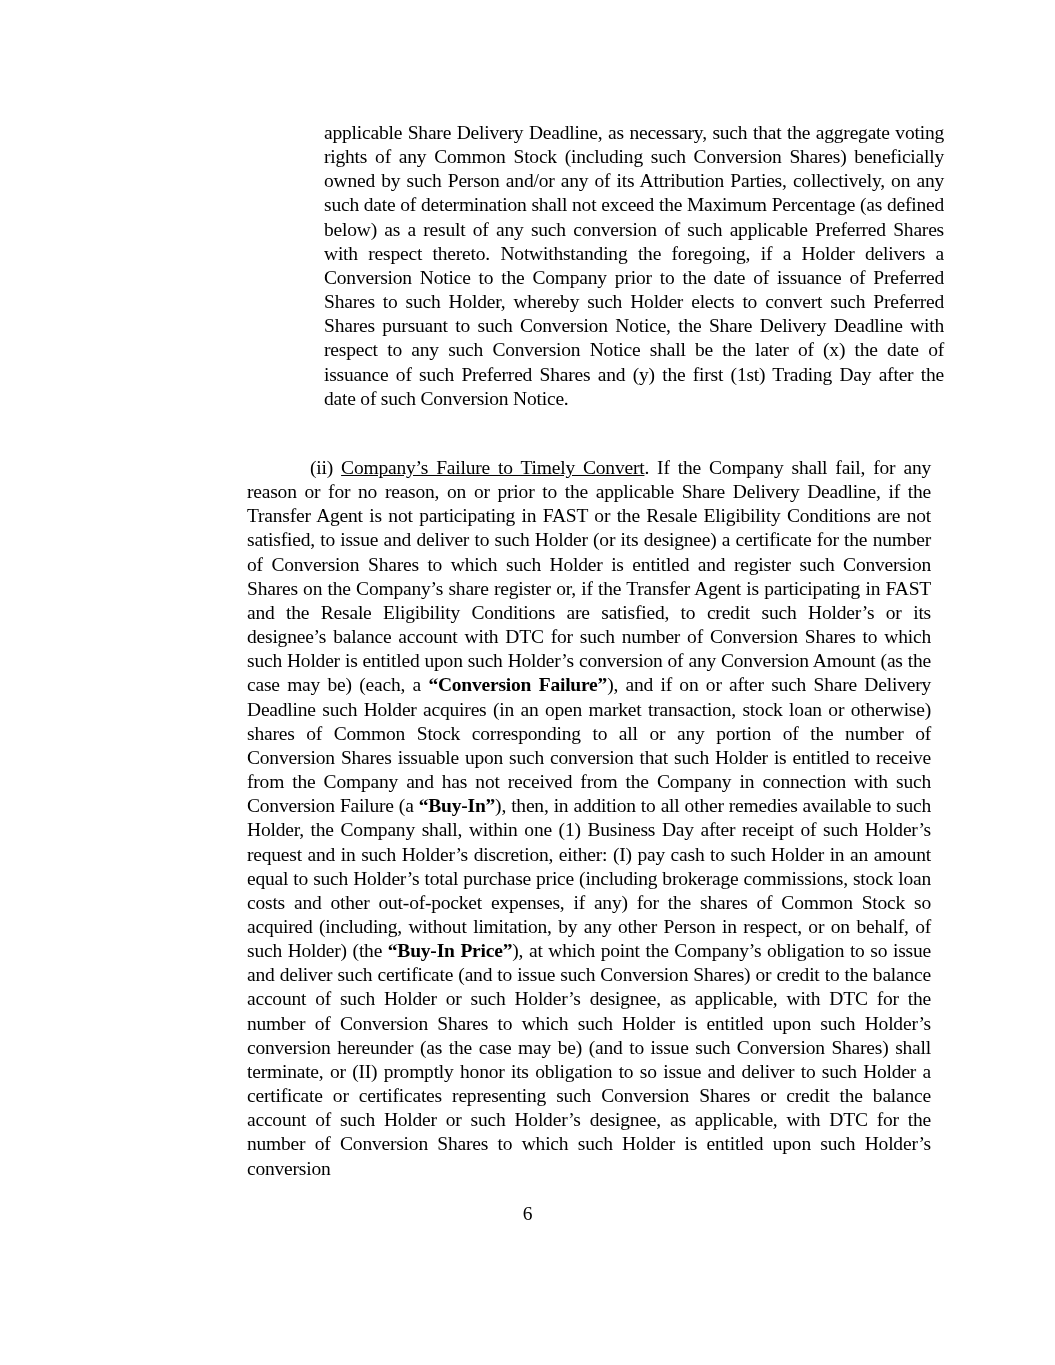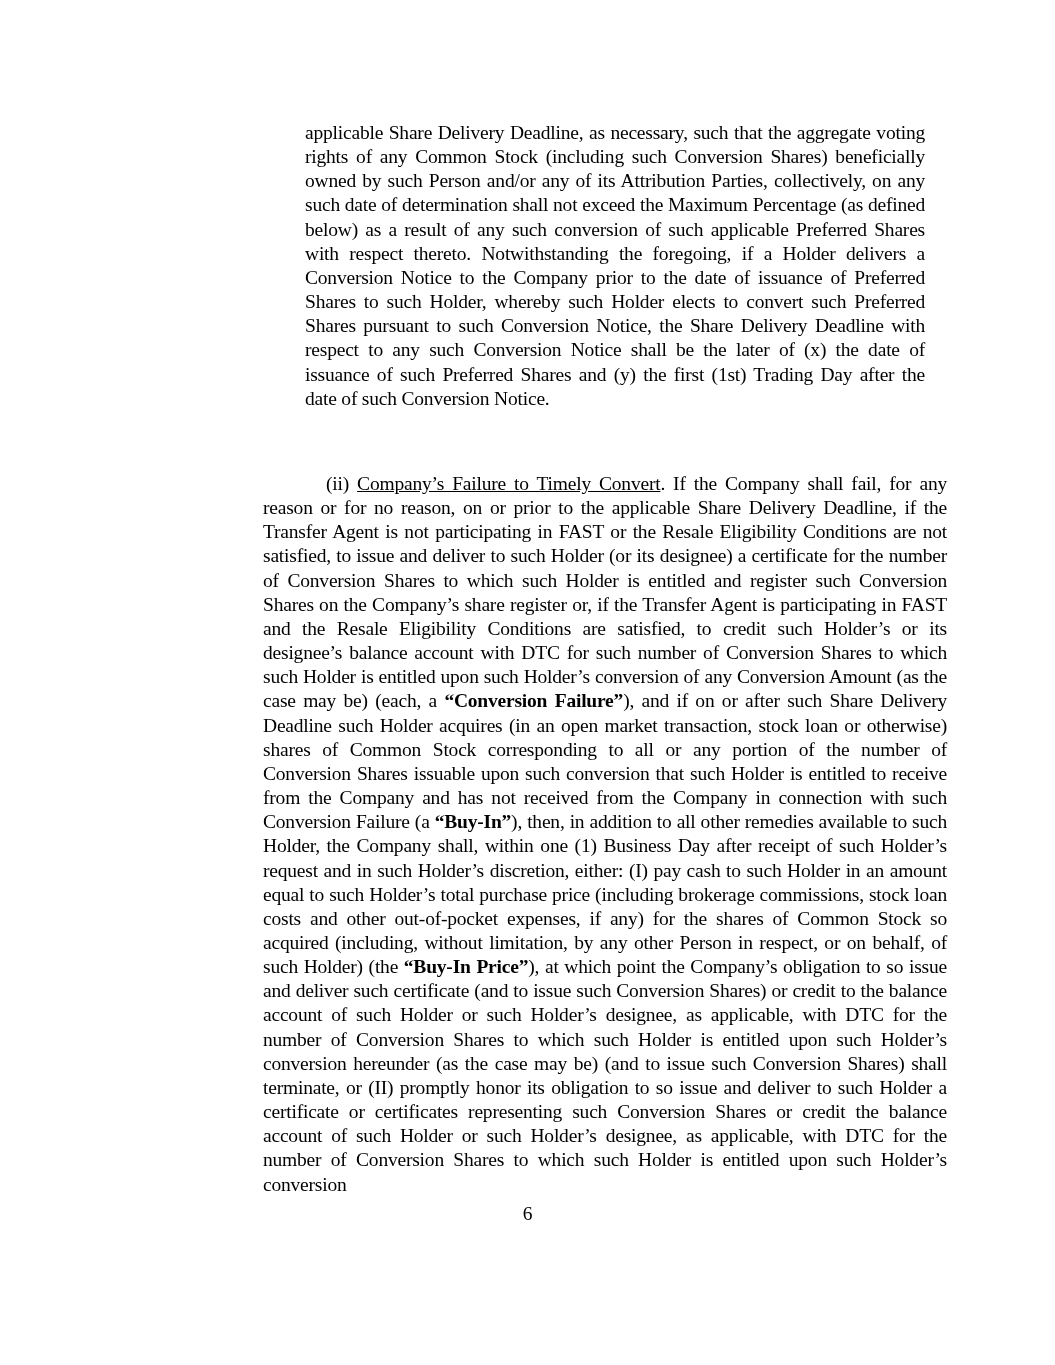--- a/index.html
+++ b/index.html
@@ -11,34 +11,34 @@
     position: relative;
     width: 1055px;
     height: 1365px;
     background: #ffffff;
     color: #000000;
     font-family: "Liberation Serif", serif;
     overflow: hidden;
   }
   .indented-quote {
     position: absolute;
-    left: 305px;
+    left: 324px;
     top: 121px;
     width: 620px;
     font-size: 19.5px;
     line-height: 24.15px;
     letter-spacing: -0.2px;
     text-align: justify;
   }
   .clause-paragraph {
     position: absolute;
     left: 247px;
     top: 456px;
     width: 684px;
-    margin: 16px;
+    margin: 0;
     font-size: 19.5px;
     line-height: 24.15px;
     letter-spacing: -0.2px;
     text-align: justify;
     text-indent: 63px;
   }
   .page-number {
     position: absolute;
     top: 1202px;
     left: 0;

